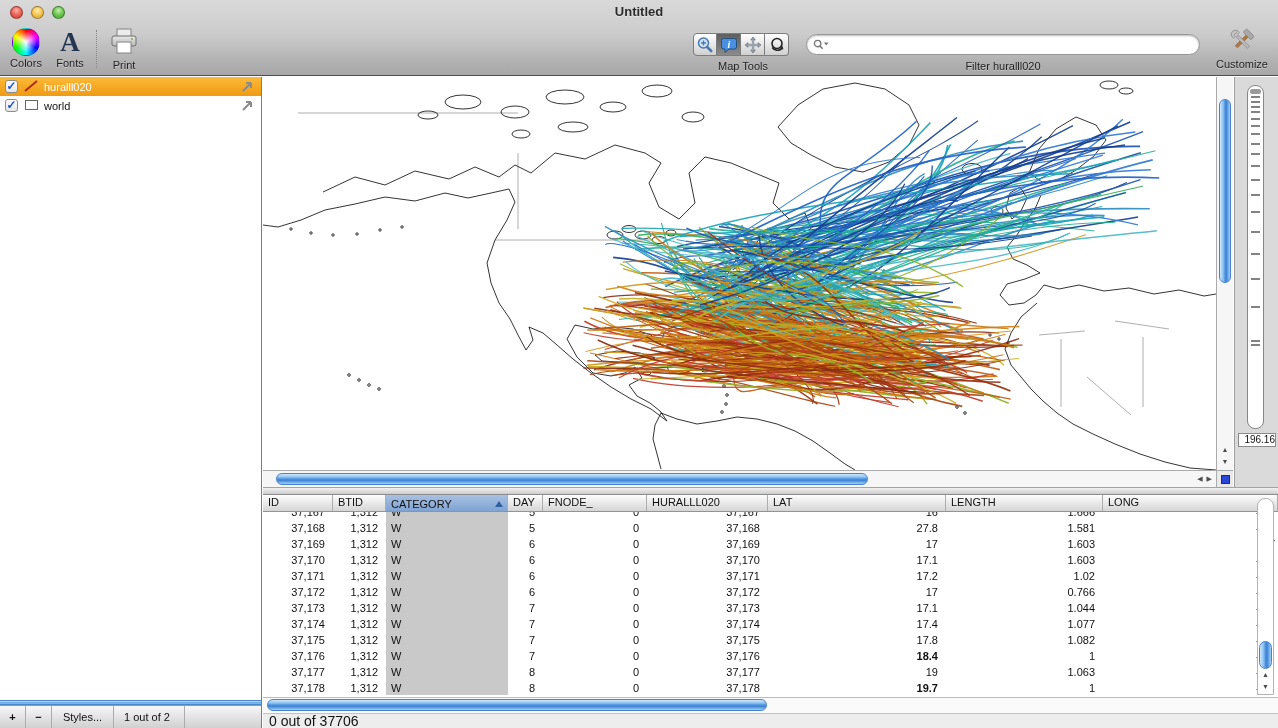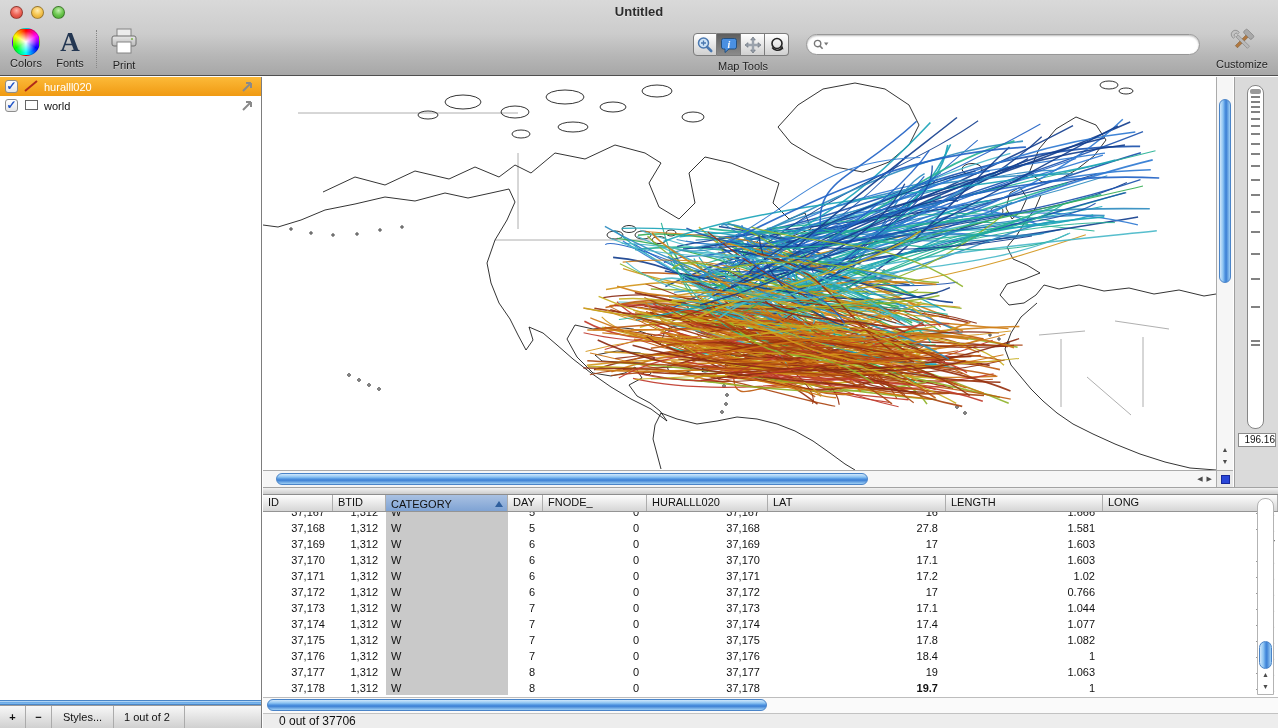--- a/index.html
+++ b/index.html
@@ -106,21 +106,21 @@
   .td.shaded{background:#c9c9c9;}
   .td.long{padding-right:3px;}
 
   .tbl-vscroll{position:absolute;left:1257px;top:498px;width:17px;height:197px;background:#fff;
     border:1px solid #b3b3b3;border-radius:8px 8px 0 0;}
   .tbl-vthumb{position:absolute;left:1px;top:142px;width:13px;height:28px;}
   .tbl-varrows{position:absolute;left:0;bottom:1px;width:100%;}
   .tbl-hscroll{position:absolute;left:263px;top:697px;width:1015px;height:16px;background:#fafafa;border-top:1px solid #bdbdbd;}
   .tbl-hthumb{position:absolute;left:4px;top:1px;width:500px;height:12px;}
   .status-bar{position:absolute;left:263px;top:713px;width:1015px;height:15px;background:#ededed;
-    border-top:1px solid #c2c2c2;font-size:12px;line-height:14px;padding-left:16px;}
+    border-top:1px solid #c2c2c2;font-size:14px;line-height:14px;padding-left:6px;}
 </style>
 </head>
 <body>
 
 <div id="window">
 
   <div class="chrome">
     <div class="titlebar">
       <div class="lights">
         <span class="light red"></span>
@@ -185,20 +185,21 @@
     </div>
     <div class="tb-label" style="position:absolute;left:693px;top:59px;width:100px;text-align:center;">Map Tools</div>
 
     <div class="search">
       <svg width="16" height="12" viewBox="0 0 16 12">
         <circle cx="4.6" cy="4.6" r="3.2" fill="none" stroke="#777" stroke-width="1.4"></circle>
         <line x1="7" y1="7" x2="9.6" y2="9.8" stroke="#777" stroke-width="1.6"></line>
         <path d="M11 3.5 l4.4 0 -2.2 3 z" fill="#777"></path>
       </svg>
     </div>
+    <div class="tb-label" style="position:absolute;left:806px;top:59px;width:394px;text-align:center;">Filter huralll020</div>
 
     <div class="tb-item" style="left:1210px;top:27px;width:64px;">
       <svg width="30" height="28" viewBox="0 0 30 28">
         <g transform="rotate(45 15 14)">
           <rect x="13.6" y="5" width="3" height="17" fill="#b07840" stroke="#7c5328" stroke-width="0.5"></rect>
           <rect x="9.5" y="2" width="11" height="5" rx="1.5" fill="#a9a9a9" stroke="#6e6e6e" stroke-width="0.5"></rect>
         </g>
         <g transform="rotate(-45 15 14)">
           <rect x="13.6" y="7" width="3" height="16" fill="#b9b9b9" stroke="#777" stroke-width="0.5"></rect>
           <path d="M11 6 a4.2 4.2 0 1 1 8 0 l-2.4 0 0 -2 -3.2 0 0 2 z" fill="#c4c4c4" stroke="#777" stroke-width="0.6"></path>
@@ -906,21 +907,21 @@
         <div class="td r" style="width: 157px;">1.082</div>
         <div class="td r long" style="width: 175px;">-80.</div>
       </div>
       <div class="tr">
         <div class="td r" style="width: 70px;">37,176</div>
         <div class="td r" style="width: 53px;">1,312</div>
         <div class="td shaded" style="width: 122px;">W</div>
         <div class="td r" style="width: 35px;">7</div>
         <div class="td r" style="width: 104px;">0</div>
         <div class="td r" style="width: 121px;">37,176</div>
-        <div class="td r" style="width: 178px;">18.4</div>
+        <div class="td r" style="width: 178px; font-weight: bold;">18.4</div>
         <div class="td r" style="width: 157px;">1</div>
         <div class="td r long" style="width: 175px;">-81.</div>
       </div>
       <div class="tr">
         <div class="td r" style="width: 70px;">37,177</div>
         <div class="td r" style="width: 53px;">1,312</div>
         <div class="td shaded" style="width: 122px;">W</div>
         <div class="td r" style="width: 35px;">8</div>
         <div class="td r" style="width: 104px;">0</div>
         <div class="td r" style="width: 121px;">37,177</div>

